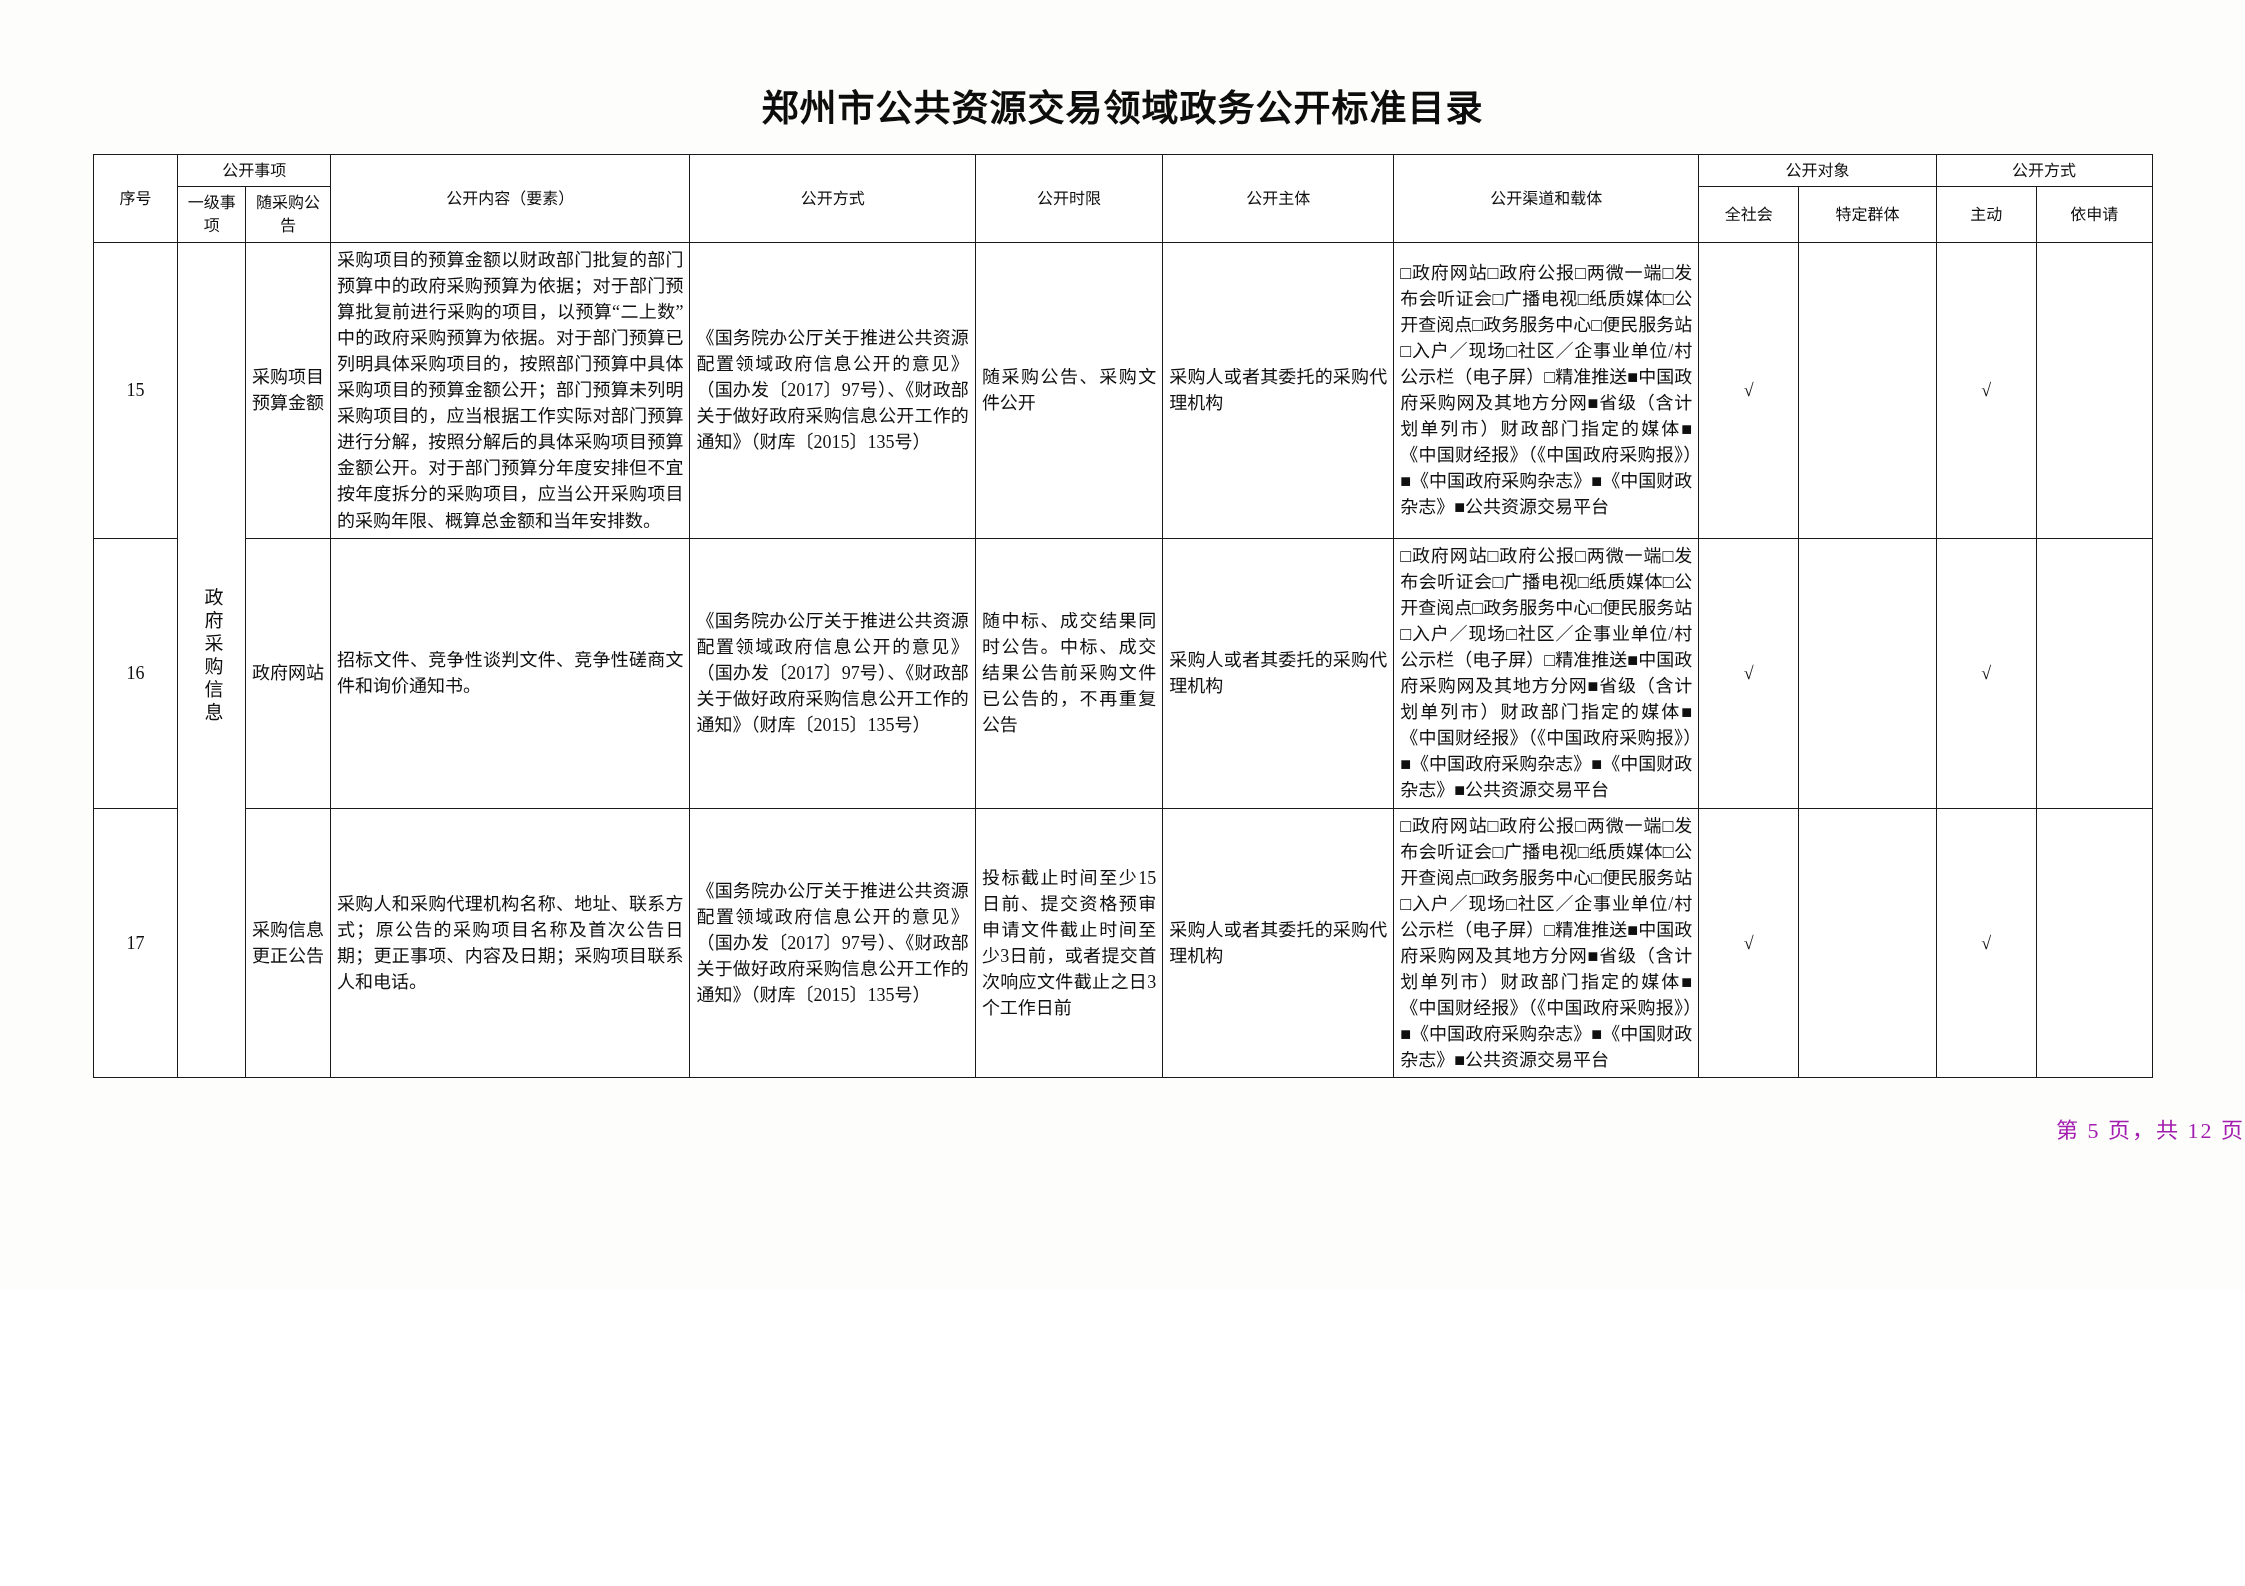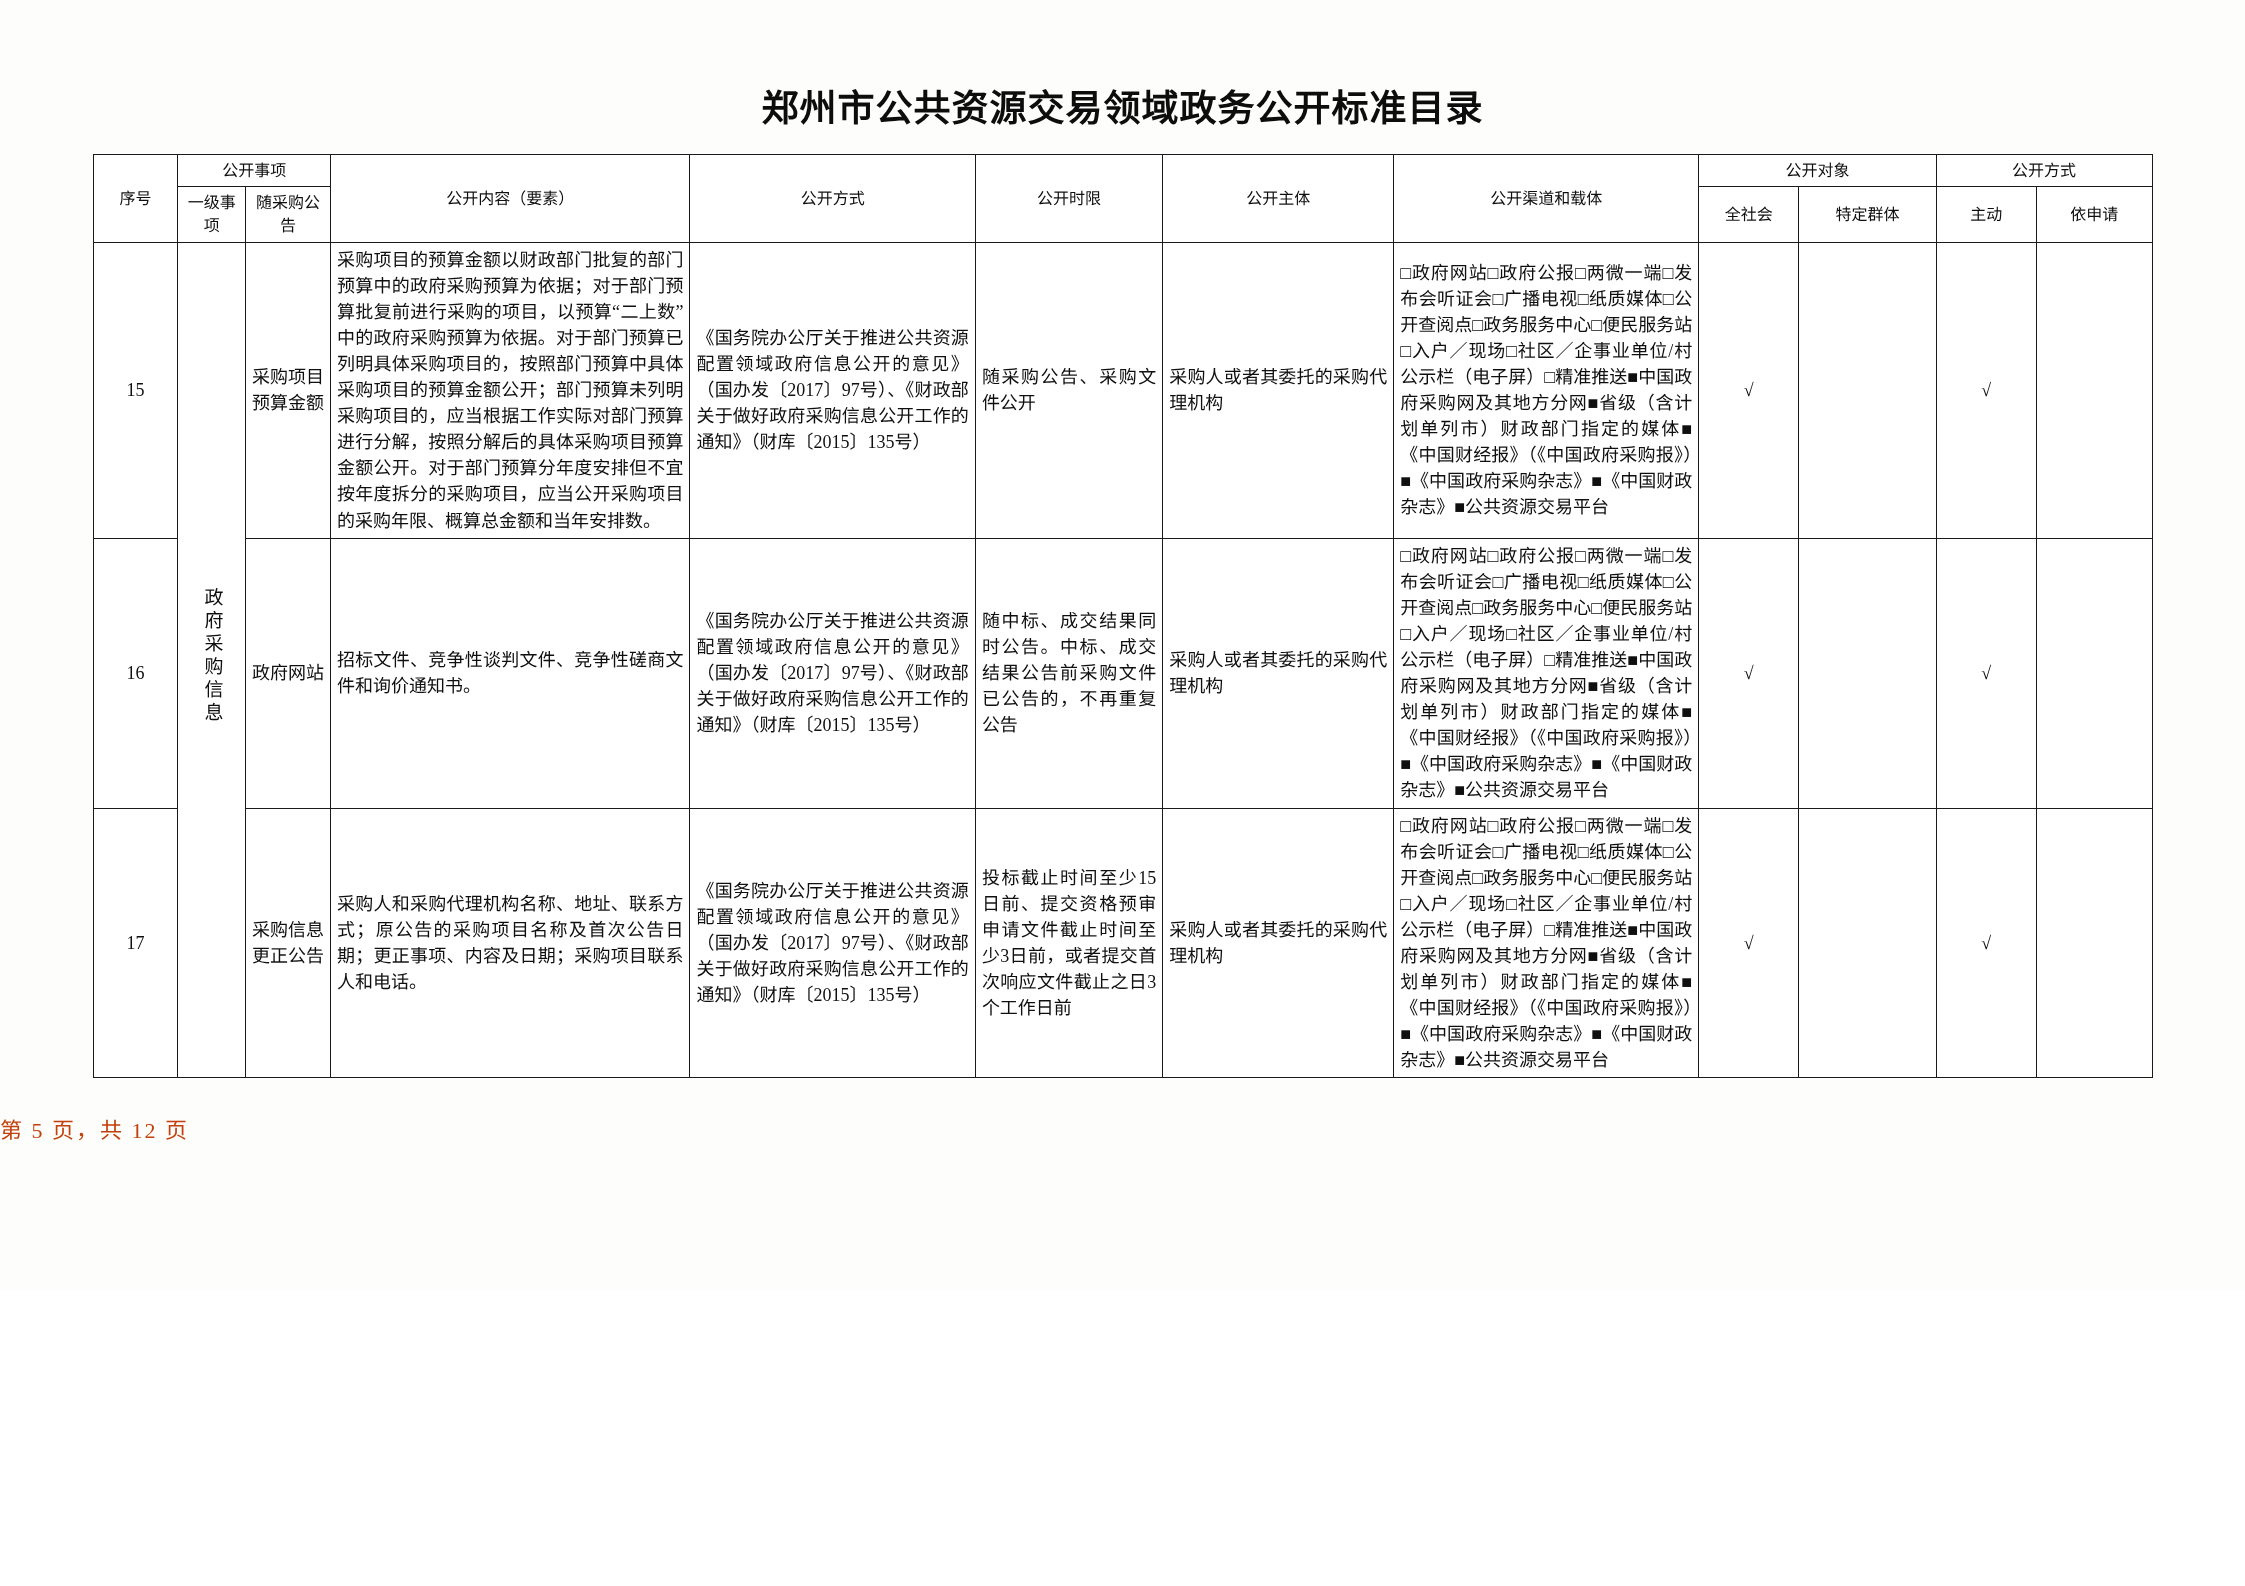--- a/index.html
+++ b/index.html
@@ -91,25 +91,25 @@
     text-justify: inter-ideograph;
     padding: 8px 8px;
     margin-left: 16px;
   }
   .tick {
     font-size: 20px;
     color: #13306b;
     font-family: "Liberation Serif", serif;
   }
   .footer {
-    text-align: left;
+    text-align: right;
     font-size: 22px;
     letter-spacing: 2px;
     margin-top: 34px;
-    color: #c2410c;
+    color: #a21caf;
   }
   .seq { font-size: 19px; }
 </style>
 </head>
 <body>
 
 <div class="page">
 
   <div class="doc-title">郑州市公共资源交易领域政务公开标准目录</div>
 

